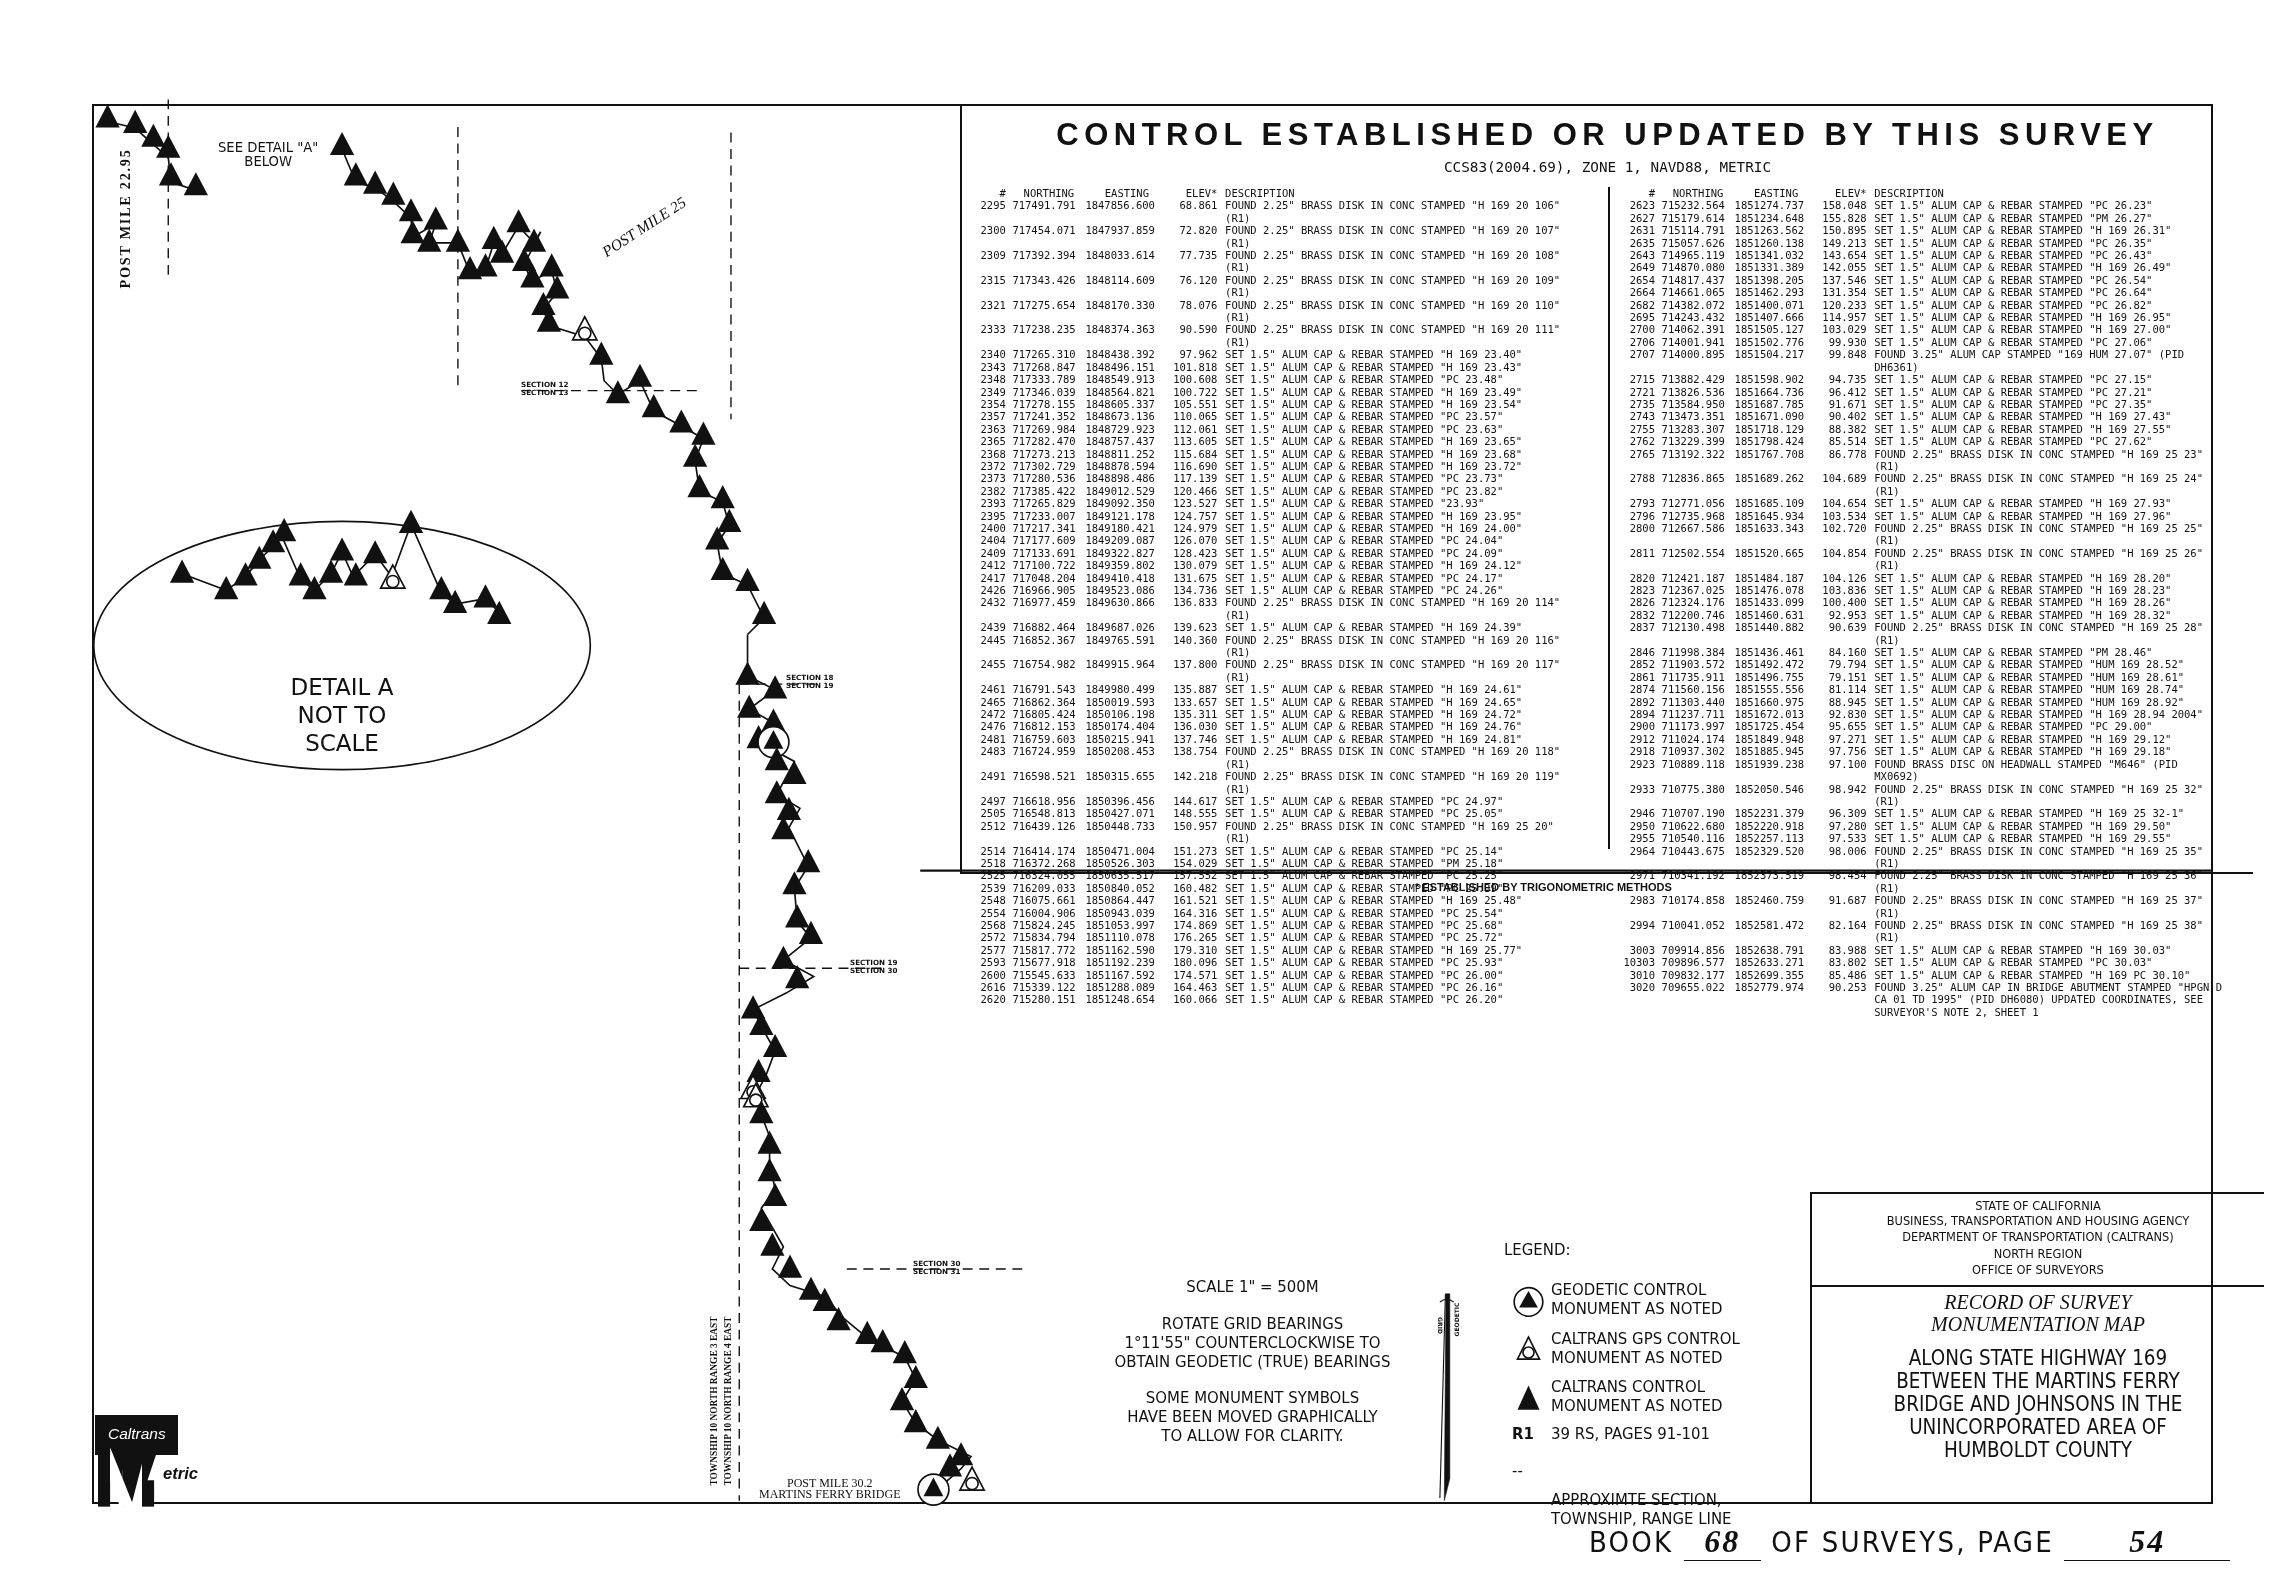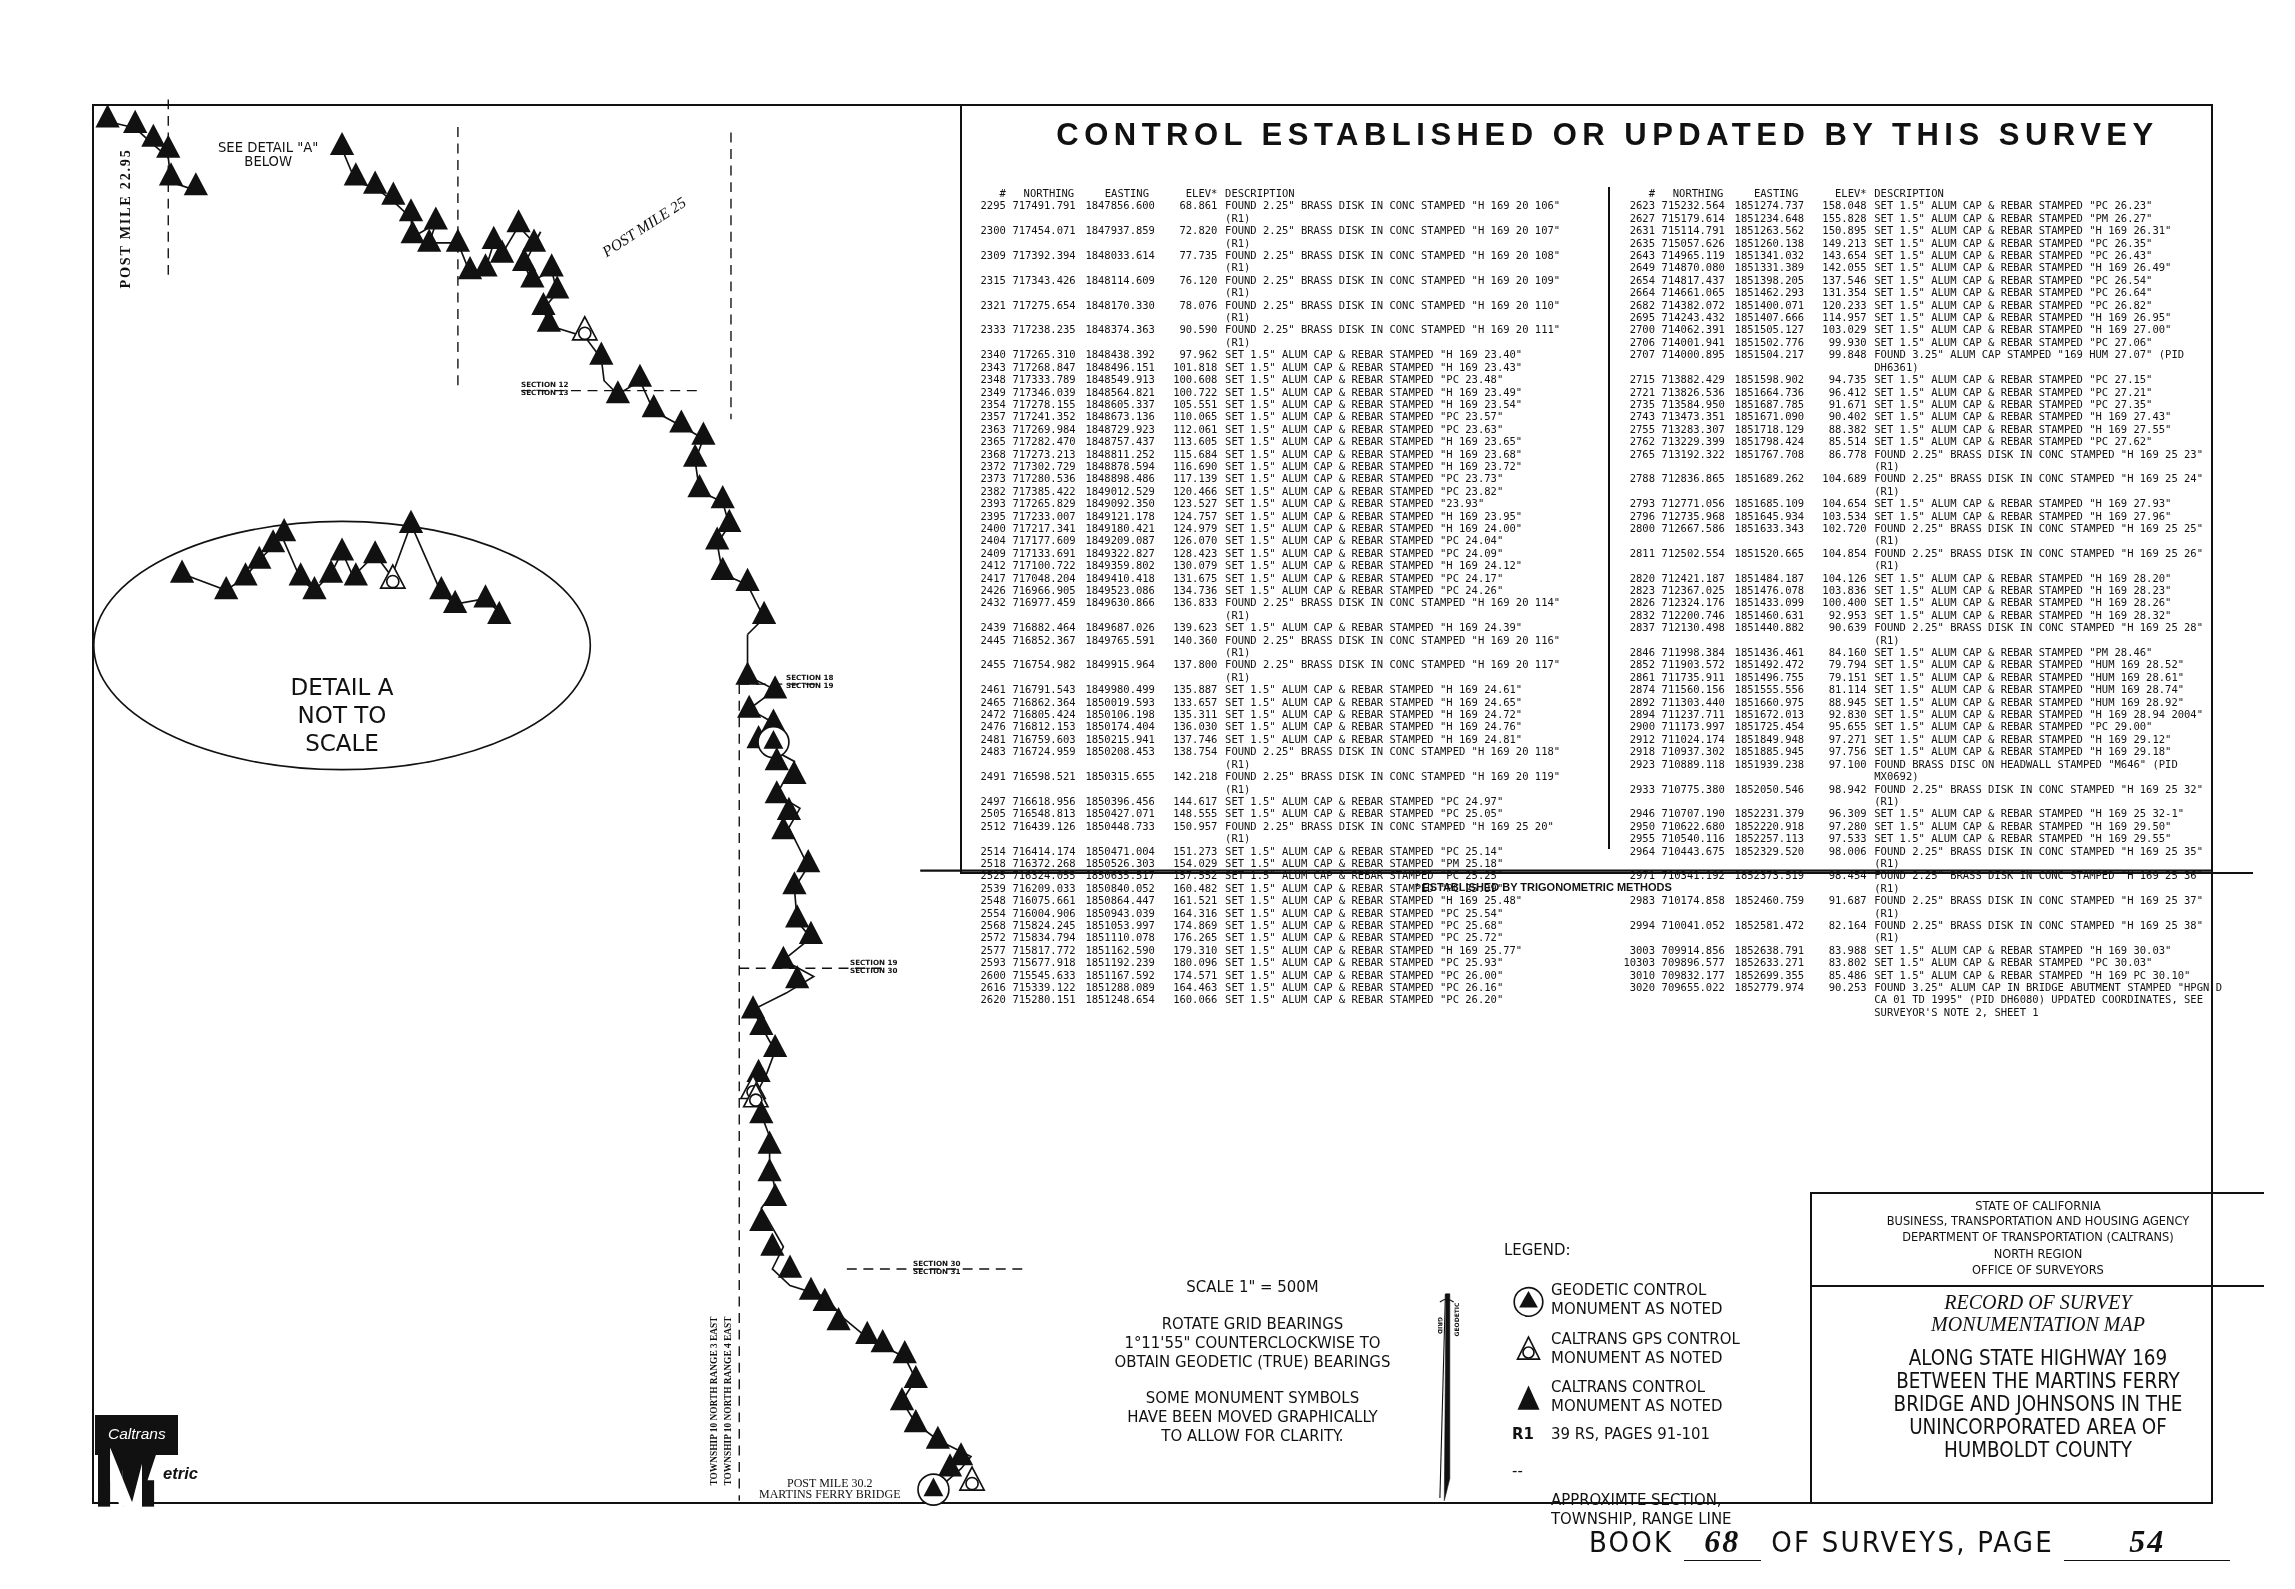--- a/index.html
+++ b/index.html
@@ -231,20 +231,21 @@
 </div>
 <div class="txt" style="left:629px;top:1396px;transform:rotate(-90deg);font-family:'Liberation Serif',serif;font-weight:bold;font-size:9.4px;white-space:nowrap;">TOWNSHIP 10 NORTH RANGE 3 EAST</div>
 <div class="txt" style="left:643px;top:1396px;transform:rotate(-90deg);font-family:'Liberation Serif',serif;font-weight:bold;font-size:9.4px;white-space:nowrap;">TOWNSHIP 10 NORTH RANGE 4 EAST</div>
 <div class="txt" style="left:759px;top:1478px;font-family:'Liberation Serif',serif;font-size:12px;line-height:10.5px;text-align:center;">
   <div>POST MILE 30.2</div>
   <div>MARTINS FERRY BRIDGE</div>
 </div>
 
 <div class="table-panel">
   <div class="table-title">CONTROL ESTABLISHED OR UPDATED BY THIS SURVEY</div>
+  <div class="table-subtitle">CCS83(2004.69), ZONE 1, NAVD88, METRIC</div>
   <div class="divider-v"></div>
   <div class="col col-left" id="left-col"><div class="row"><span class="c-num">#</span><span class="c-n" style="text-align: center;">NORTHING</span><span class="c-e" style="text-align: center;">EASTING</span><span class="c-el">ELEV*</span><span class="c-d">DESCRIPTION</span></div><div class="row"><span class="c-num">2295</span><span class="c-n">717491.791</span><span class="c-e">1847856.600</span><span class="c-el">68.861</span><span class="c-d">FOUND 2.25" BRASS DISK IN CONC STAMPED "H 169 20 106" (R1)</span></div><div class="row"><span class="c-num">2300</span><span class="c-n">717454.071</span><span class="c-e">1847937.859</span><span class="c-el">72.820</span><span class="c-d">FOUND 2.25" BRASS DISK IN CONC STAMPED "H 169 20 107" (R1)</span></div><div class="row"><span class="c-num">2309</span><span class="c-n">717392.394</span><span class="c-e">1848033.614</span><span class="c-el">77.735</span><span class="c-d">FOUND 2.25" BRASS DISK IN CONC STAMPED "H 169 20 108" (R1)</span></div><div class="row"><span class="c-num">2315</span><span class="c-n">717343.426</span><span class="c-e">1848114.609</span><span class="c-el">76.120</span><span class="c-d">FOUND 2.25" BRASS DISK IN CONC STAMPED "H 169 20 109" (R1)</span></div><div class="row"><span class="c-num">2321</span><span class="c-n">717275.654</span><span class="c-e">1848170.330</span><span class="c-el">78.076</span><span class="c-d">FOUND 2.25" BRASS DISK IN CONC STAMPED "H 169 20 110" (R1)</span></div><div class="row"><span class="c-num">2333</span><span class="c-n">717238.235</span><span class="c-e">1848374.363</span><span class="c-el">90.590</span><span class="c-d">FOUND 2.25" BRASS DISK IN CONC STAMPED "H 169 20 111" (R1)</span></div><div class="row"><span class="c-num">2340</span><span class="c-n">717265.310</span><span class="c-e">1848438.392</span><span class="c-el">97.962</span><span class="c-d">SET 1.5" ALUM CAP &amp; REBAR STAMPED "H 169 23.40"</span></div><div class="row"><span class="c-num">2343</span><span class="c-n">717268.847</span><span class="c-e">1848496.151</span><span class="c-el">101.818</span><span class="c-d">SET 1.5" ALUM CAP &amp; REBAR STAMPED "H 169 23.43"</span></div><div class="row"><span class="c-num">2348</span><span class="c-n">717333.789</span><span class="c-e">1848549.913</span><span class="c-el">100.608</span><span class="c-d">SET 1.5" ALUM CAP &amp; REBAR STAMPED "PC 23.48"</span></div><div class="row"><span class="c-num">2349</span><span class="c-n">717346.039</span><span class="c-e">1848564.821</span><span class="c-el">100.722</span><span class="c-d">SET 1.5" ALUM CAP &amp; REBAR STAMPED "H 169 23.49"</span></div><div class="row"><span class="c-num">2354</span><span class="c-n">717278.155</span><span class="c-e">1848605.337</span><span class="c-el">105.551</span><span class="c-d">SET 1.5" ALUM CAP &amp; REBAR STAMPED "H 169 23.54"</span></div><div class="row"><span class="c-num">2357</span><span class="c-n">717241.352</span><span class="c-e">1848673.136</span><span class="c-el">110.065</span><span class="c-d">SET 1.5" ALUM CAP &amp; REBAR STAMPED "PC 23.57"</span></div><div class="row"><span class="c-num">2363</span><span class="c-n">717269.984</span><span class="c-e">1848729.923</span><span class="c-el">112.061</span><span class="c-d">SET 1.5" ALUM CAP &amp; REBAR STAMPED "PC 23.63"</span></div><div class="row"><span class="c-num">2365</span><span class="c-n">717282.470</span><span class="c-e">1848757.437</span><span class="c-el">113.605</span><span class="c-d">SET 1.5" ALUM CAP &amp; REBAR STAMPED "H 169 23.65"</span></div><div class="row"><span class="c-num">2368</span><span class="c-n">717273.213</span><span class="c-e">1848811.252</span><span class="c-el">115.684</span><span class="c-d">SET 1.5" ALUM CAP &amp; REBAR STAMPED "H 169 23.68"</span></div><div class="row"><span class="c-num">2372</span><span class="c-n">717302.729</span><span class="c-e">1848878.594</span><span class="c-el">116.690</span><span class="c-d">SET 1.5" ALUM CAP &amp; REBAR STAMPED "H 169 23.72"</span></div><div class="row"><span class="c-num">2373</span><span class="c-n">717280.536</span><span class="c-e">1848898.486</span><span class="c-el">117.139</span><span class="c-d">SET 1.5" ALUM CAP &amp; REBAR STAMPED "PC 23.73"</span></div><div class="row"><span class="c-num">2382</span><span class="c-n">717385.422</span><span class="c-e">1849012.529</span><span class="c-el">120.466</span><span class="c-d">SET 1.5" ALUM CAP &amp; REBAR STAMPED "PC 23.82"</span></div><div class="row"><span class="c-num">2393</span><span class="c-n">717265.829</span><span class="c-e">1849092.350</span><span class="c-el">123.527</span><span class="c-d">SET 1.5" ALUM CAP &amp; REBAR STAMPED "23.93"</span></div><div class="row"><span class="c-num">2395</span><span class="c-n">717233.007</span><span class="c-e">1849121.178</span><span class="c-el">124.757</span><span class="c-d">SET 1.5" ALUM CAP &amp; REBAR STAMPED "H 169 23.95"</span></div><div class="row"><span class="c-num">2400</span><span class="c-n">717217.341</span><span class="c-e">1849180.421</span><span class="c-el">124.979</span><span class="c-d">SET 1.5" ALUM CAP &amp; REBAR STAMPED "H 169 24.00"</span></div><div class="row"><span class="c-num">2404</span><span class="c-n">717177.609</span><span class="c-e">1849209.087</span><span class="c-el">126.070</span><span class="c-d">SET 1.5" ALUM CAP &amp; REBAR STAMPED "PC 24.04"</span></div><div class="row"><span class="c-num">2409</span><span class="c-n">717133.691</span><span class="c-e">1849322.827</span><span class="c-el">128.423</span><span class="c-d">SET 1.5" ALUM CAP &amp; REBAR STAMPED "PC 24.09"</span></div><div class="row"><span class="c-num">2412</span><span class="c-n">717100.722</span><span class="c-e">1849359.802</span><span class="c-el">130.079</span><span class="c-d">SET 1.5" ALUM CAP &amp; REBAR STAMPED "H 169 24.12"</span></div><div class="row"><span class="c-num">2417</span><span class="c-n">717048.204</span><span class="c-e">1849410.418</span><span class="c-el">131.675</span><span class="c-d">SET 1.5" ALUM CAP &amp; REBAR STAMPED "PC 24.17"</span></div><div class="row"><span class="c-num">2426</span><span class="c-n">716966.905</span><span class="c-e">1849523.086</span><span class="c-el">134.736</span><span class="c-d">SET 1.5" ALUM CAP &amp; REBAR STAMPED "PC 24.26"</span></div><div class="row"><span class="c-num">2432</span><span class="c-n">716977.459</span><span class="c-e">1849630.866</span><span class="c-el">136.833</span><span class="c-d">FOUND 2.25" BRASS DISK IN CONC STAMPED "H 169 20 114" (R1)</span></div><div class="row"><span class="c-num">2439</span><span class="c-n">716882.464</span><span class="c-e">1849687.026</span><span class="c-el">139.623</span><span class="c-d">SET 1.5" ALUM CAP &amp; REBAR STAMPED "H 169 24.39"</span></div><div class="row"><span class="c-num">2445</span><span class="c-n">716852.367</span><span class="c-e">1849765.591</span><span class="c-el">140.360</span><span class="c-d">FOUND 2.25" BRASS DISK IN CONC STAMPED "H 169 20 116" (R1)</span></div><div class="row"><span class="c-num">2455</span><span class="c-n">716754.982</span><span class="c-e">1849915.964</span><span class="c-el">137.800</span><span class="c-d">FOUND 2.25" BRASS DISK IN CONC STAMPED "H 169 20 117" (R1)</span></div><div class="row"><span class="c-num">2461</span><span class="c-n">716791.543</span><span class="c-e">1849980.499</span><span class="c-el">135.887</span><span class="c-d">SET 1.5" ALUM CAP &amp; REBAR STAMPED "H 169 24.61"</span></div><div class="row"><span class="c-num">2465</span><span class="c-n">716862.364</span><span class="c-e">1850019.593</span><span class="c-el">133.657</span><span class="c-d">SET 1.5" ALUM CAP &amp; REBAR STAMPED "H 169 24.65"</span></div><div class="row"><span class="c-num">2472</span><span class="c-n">716805.424</span><span class="c-e">1850106.198</span><span class="c-el">135.311</span><span class="c-d">SET 1.5" ALUM CAP &amp; REBAR STAMPED "H 169 24.72"</span></div><div class="row"><span class="c-num">2476</span><span class="c-n">716812.153</span><span class="c-e">1850174.404</span><span class="c-el">136.030</span><span class="c-d">SET 1.5" ALUM CAP &amp; REBAR STAMPED "H 169 24.76"</span></div><div class="row"><span class="c-num">2481</span><span class="c-n">716759.603</span><span class="c-e">1850215.941</span><span class="c-el">137.746</span><span class="c-d">SET 1.5" ALUM CAP &amp; REBAR STAMPED "H 169 24.81"</span></div><div class="row"><span class="c-num">2483</span><span class="c-n">716724.959</span><span class="c-e">1850208.453</span><span class="c-el">138.754</span><span class="c-d">FOUND 2.25" BRASS DISK IN CONC STAMPED "H 169 20 118" (R1)</span></div><div class="row"><span class="c-num">2491</span><span class="c-n">716598.521</span><span class="c-e">1850315.655</span><span class="c-el">142.218</span><span class="c-d">FOUND 2.25" BRASS DISK IN CONC STAMPED "H 169 20 119" (R1)</span></div><div class="row"><span class="c-num">2497</span><span class="c-n">716618.956</span><span class="c-e">1850396.456</span><span class="c-el">144.617</span><span class="c-d">SET 1.5" ALUM CAP &amp; REBAR STAMPED "PC 24.97"</span></div><div class="row"><span class="c-num">2505</span><span class="c-n">716548.813</span><span class="c-e">1850427.071</span><span class="c-el">148.555</span><span class="c-d">SET 1.5" ALUM CAP &amp; REBAR STAMPED "PC 25.05"</span></div><div class="row"><span class="c-num">2512</span><span class="c-n">716439.126</span><span class="c-e">1850448.733</span><span class="c-el">150.957</span><span class="c-d">FOUND 2.25" BRASS DISK IN CONC STAMPED "H 169 25 20" (R1)</span></div><div class="row"><span class="c-num">2514</span><span class="c-n">716414.174</span><span class="c-e">1850471.004</span><span class="c-el">151.273</span><span class="c-d">SET 1.5" ALUM CAP &amp; REBAR STAMPED "PC 25.14"</span></div><div class="row"><span class="c-num">2518</span><span class="c-n">716372.268</span><span class="c-e">1850526.303</span><span class="c-el">154.029</span><span class="c-d">SET 1.5" ALUM CAP &amp; REBAR STAMPED "PM 25.18"</span></div><div class="row"><span class="c-num">2525</span><span class="c-n">716324.055</span><span class="c-e">1850635.517</span><span class="c-el">157.552</span><span class="c-d">SET 1.5" ALUM CAP &amp; REBAR STAMPED "PC 25.25"</span></div><div class="row"><span class="c-num">2539</span><span class="c-n">716209.033</span><span class="c-e">1850840.052</span><span class="c-el">160.482</span><span class="c-d">SET 1.5" ALUM CAP &amp; REBAR STAMPED "PC 25.39"</span></div><div class="row"><span class="c-num">2548</span><span class="c-n">716075.661</span><span class="c-e">1850864.447</span><span class="c-el">161.521</span><span class="c-d">SET 1.5" ALUM CAP &amp; REBAR STAMPED "H 169 25.48"</span></div><div class="row"><span class="c-num">2554</span><span class="c-n">716004.906</span><span class="c-e">1850943.039</span><span class="c-el">164.316</span><span class="c-d">SET 1.5" ALUM CAP &amp; REBAR STAMPED "PC 25.54"</span></div><div class="row"><span class="c-num">2568</span><span class="c-n">715824.245</span><span class="c-e">1851053.997</span><span class="c-el">174.869</span><span class="c-d">SET 1.5" ALUM CAP &amp; REBAR STAMPED "PC 25.68"</span></div><div class="row"><span class="c-num">2572</span><span class="c-n">715834.794</span><span class="c-e">1851110.078</span><span class="c-el">176.265</span><span class="c-d">SET 1.5" ALUM CAP &amp; REBAR STAMPED "PC 25.72"</span></div><div class="row"><span class="c-num">2577</span><span class="c-n">715817.772</span><span class="c-e">1851162.590</span><span class="c-el">179.310</span><span class="c-d">SET 1.5" ALUM CAP &amp; REBAR STAMPED "H 169 25.77"</span></div><div class="row"><span class="c-num">2593</span><span class="c-n">715677.918</span><span class="c-e">1851192.239</span><span class="c-el">180.096</span><span class="c-d">SET 1.5" ALUM CAP &amp; REBAR STAMPED "PC 25.93"</span></div><div class="row"><span class="c-num">2600</span><span class="c-n">715545.633</span><span class="c-e">1851167.592</span><span class="c-el">174.571</span><span class="c-d">SET 1.5" ALUM CAP &amp; REBAR STAMPED "PC 26.00"</span></div><div class="row"><span class="c-num">2616</span><span class="c-n">715339.122</span><span class="c-e">1851288.089</span><span class="c-el">164.463</span><span class="c-d">SET 1.5" ALUM CAP &amp; REBAR STAMPED "PC 26.16"</span></div><div class="row"><span class="c-num">2620</span><span class="c-n">715280.151</span><span class="c-e">1851248.654</span><span class="c-el">160.066</span><span class="c-d">SET 1.5" ALUM CAP &amp; REBAR STAMPED "PC 26.20"</span></div></div>
   <div class="col col-right" id="right-col"><div class="row"><span class="c-num">#</span><span class="c-n" style="text-align: center;">NORTHING</span><span class="c-e" style="text-align: center;">EASTING</span><span class="c-el">ELEV*</span><span class="c-d">DESCRIPTION</span></div><div class="row"><span class="c-num">2623</span><span class="c-n">715232.564</span><span class="c-e">1851274.737</span><span class="c-el">158.048</span><span class="c-d">SET 1.5" ALUM CAP &amp; REBAR STAMPED "PC 26.23"</span></div><div class="row"><span class="c-num">2627</span><span class="c-n">715179.614</span><span class="c-e">1851234.648</span><span class="c-el">155.828</span><span class="c-d">SET 1.5" ALUM CAP &amp; REBAR STAMPED "PM 26.27"</span></div><div class="row"><span class="c-num">2631</span><span class="c-n">715114.791</span><span class="c-e">1851263.562</span><span class="c-el">150.895</span><span class="c-d">SET 1.5" ALUM CAP &amp; REBAR STAMPED "H 169 26.31"</span></div><div class="row"><span class="c-num">2635</span><span class="c-n">715057.626</span><span class="c-e">1851260.138</span><span class="c-el">149.213</span><span class="c-d">SET 1.5" ALUM CAP &amp; REBAR STAMPED "PC 26.35"</span></div><div class="row"><span class="c-num">2643</span><span class="c-n">714965.119</span><span class="c-e">1851341.032</span><span class="c-el">143.654</span><span class="c-d">SET 1.5" ALUM CAP &amp; REBAR STAMPED "PC 26.43"</span></div><div class="row"><span class="c-num">2649</span><span class="c-n">714870.080</span><span class="c-e">1851331.389</span><span class="c-el">142.055</span><span class="c-d">SET 1.5" ALUM CAP &amp; REBAR STAMPED "H 169 26.49"</span></div><div class="row"><span class="c-num">2654</span><span class="c-n">714817.437</span><span class="c-e">1851398.205</span><span class="c-el">137.546</span><span class="c-d">SET 1.5" ALUM CAP &amp; REBAR STAMPED "PC 26.54"</span></div><div class="row"><span class="c-num">2664</span><span class="c-n">714661.065</span><span class="c-e">1851462.293</span><span class="c-el">131.354</span><span class="c-d">SET 1.5" ALUM CAP &amp; REBAR STAMPED "PC 26.64"</span></div><div class="row"><span class="c-num">2682</span><span class="c-n">714382.072</span><span class="c-e">1851400.071</span><span class="c-el">120.233</span><span class="c-d">SET 1.5" ALUM CAP &amp; REBAR STAMPED "PC 26.82"</span></div><div class="row"><span class="c-num">2695</span><span class="c-n">714243.432</span><span class="c-e">1851407.666</span><span class="c-el">114.957</span><span class="c-d">SET 1.5" ALUM CAP &amp; REBAR STAMPED "H 169 26.95"</span></div><div class="row"><span class="c-num">2700</span><span class="c-n">714062.391</span><span class="c-e">1851505.127</span><span class="c-el">103.029</span><span class="c-d">SET 1.5" ALUM CAP &amp; REBAR STAMPED "H 169 27.00"</span></div><div class="row"><span class="c-num">2706</span><span class="c-n">714001.941</span><span class="c-e">1851502.776</span><span class="c-el">99.930</span><span class="c-d">SET 1.5" ALUM CAP &amp; REBAR STAMPED "PC 27.06"</span></div><div class="row"><span class="c-num">2707</span><span class="c-n">714000.895</span><span class="c-e">1851504.217</span><span class="c-el">99.848</span><span class="c-d">FOUND 3.25" ALUM CAP STAMPED "169 HUM 27.07" (PID DH6361)</span></div><div class="row"><span class="c-num">2715</span><span class="c-n">713882.429</span><span class="c-e">1851598.902</span><span class="c-el">94.735</span><span class="c-d">SET 1.5" ALUM CAP &amp; REBAR STAMPED "PC 27.15"</span></div><div class="row"><span class="c-num">2721</span><span class="c-n">713826.536</span><span class="c-e">1851664.736</span><span class="c-el">96.412</span><span class="c-d">SET 1.5" ALUM CAP &amp; REBAR STAMPED "PC 27.21"</span></div><div class="row"><span class="c-num">2735</span><span class="c-n">713584.950</span><span class="c-e">1851687.785</span><span class="c-el">91.671</span><span class="c-d">SET 1.5" ALUM CAP &amp; REBAR STAMPED "PC 27.35"</span></div><div class="row"><span class="c-num">2743</span><span class="c-n">713473.351</span><span class="c-e">1851671.090</span><span class="c-el">90.402</span><span class="c-d">SET 1.5" ALUM CAP &amp; REBAR STAMPED "H 169 27.43"</span></div><div class="row"><span class="c-num">2755</span><span class="c-n">713283.307</span><span class="c-e">1851718.129</span><span class="c-el">88.382</span><span class="c-d">SET 1.5" ALUM CAP &amp; REBAR STAMPED "H 169 27.55"</span></div><div class="row"><span class="c-num">2762</span><span class="c-n">713229.399</span><span class="c-e">1851798.424</span><span class="c-el">85.514</span><span class="c-d">SET 1.5" ALUM CAP &amp; REBAR STAMPED "PC 27.62"</span></div><div class="row"><span class="c-num">2765</span><span class="c-n">713192.322</span><span class="c-e">1851767.708</span><span class="c-el">86.778</span><span class="c-d">FOUND 2.25" BRASS DISK IN CONC STAMPED "H 169 25 23" (R1)</span></div><div class="row"><span class="c-num">2788</span><span class="c-n">712836.865</span><span class="c-e">1851689.262</span><span class="c-el">104.689</span><span class="c-d">FOUND 2.25" BRASS DISK IN CONC STAMPED "H 169 25 24" (R1)</span></div><div class="row"><span class="c-num">2793</span><span class="c-n">712771.056</span><span class="c-e">1851685.109</span><span class="c-el">104.654</span><span class="c-d">SET 1.5" ALUM CAP &amp; REBAR STAMPED "H 169 27.93"</span></div><div class="row"><span class="c-num">2796</span><span class="c-n">712735.968</span><span class="c-e">1851645.934</span><span class="c-el">103.534</span><span class="c-d">SET 1.5" ALUM CAP &amp; REBAR STAMPED "H 169 27.96"</span></div><div class="row"><span class="c-num">2800</span><span class="c-n">712667.586</span><span class="c-e">1851633.343</span><span class="c-el">102.720</span><span class="c-d">FOUND 2.25" BRASS DISK IN CONC STAMPED "H 169 25 25" (R1)</span></div><div class="row"><span class="c-num">2811</span><span class="c-n">712502.554</span><span class="c-e">1851520.665</span><span class="c-el">104.854</span><span class="c-d">FOUND 2.25" BRASS DISK IN CONC STAMPED "H 169 25 26" (R1)</span></div><div class="row"><span class="c-num">2820</span><span class="c-n">712421.187</span><span class="c-e">1851484.187</span><span class="c-el">104.126</span><span class="c-d">SET 1.5" ALUM CAP &amp; REBAR STAMPED "H 169 28.20"</span></div><div class="row"><span class="c-num">2823</span><span class="c-n">712367.025</span><span class="c-e">1851476.078</span><span class="c-el">103.836</span><span class="c-d">SET 1.5" ALUM CAP &amp; REBAR STAMPED "H 169 28.23"</span></div><div class="row"><span class="c-num">2826</span><span class="c-n">712324.176</span><span class="c-e">1851433.099</span><span class="c-el">100.400</span><span class="c-d">SET 1.5" ALUM CAP &amp; REBAR STAMPED "H 169 28.26"</span></div><div class="row"><span class="c-num">2832</span><span class="c-n">712200.746</span><span class="c-e">1851460.631</span><span class="c-el">92.953</span><span class="c-d">SET 1.5" ALUM CAP &amp; REBAR STAMPED "H 169 28.32"</span></div><div class="row"><span class="c-num">2837</span><span class="c-n">712130.498</span><span class="c-e">1851440.882</span><span class="c-el">90.639</span><span class="c-d">FOUND 2.25" BRASS DISK IN CONC STAMPED "H 169 25 28" (R1)</span></div><div class="row"><span class="c-num">2846</span><span class="c-n">711998.384</span><span class="c-e">1851436.461</span><span class="c-el">84.160</span><span class="c-d">SET 1.5" ALUM CAP &amp; REBAR STAMPED "PM 28.46"</span></div><div class="row"><span class="c-num">2852</span><span class="c-n">711903.572</span><span class="c-e">1851492.472</span><span class="c-el">79.794</span><span class="c-d">SET 1.5" ALUM CAP &amp; REBAR STAMPED "HUM 169 28.52"</span></div><div class="row"><span class="c-num">2861</span><span class="c-n">711735.911</span><span class="c-e">1851496.755</span><span class="c-el">79.151</span><span class="c-d">SET 1.5" ALUM CAP &amp; REBAR STAMPED "HUM 169 28.61"</span></div><div class="row"><span class="c-num">2874</span><span class="c-n">711560.156</span><span class="c-e">1851555.556</span><span class="c-el">81.114</span><span class="c-d">SET 1.5" ALUM CAP &amp; REBAR STAMPED "HUM 169 28.74"</span></div><div class="row"><span class="c-num">2892</span><span class="c-n">711303.440</span><span class="c-e">1851660.975</span><span class="c-el">88.945</span><span class="c-d">SET 1.5" ALUM CAP &amp; REBAR STAMPED "HUM 169 28.92"</span></div><div class="row"><span class="c-num">2894</span><span class="c-n">711237.711</span><span class="c-e">1851672.013</span><span class="c-el">92.830</span><span class="c-d">SET 1.5" ALUM CAP &amp; REBAR STAMPED "H 169 28.94 2004"</span></div><div class="row"><span class="c-num">2900</span><span class="c-n">711173.997</span><span class="c-e">1851725.454</span><span class="c-el">95.655</span><span class="c-d">SET 1.5" ALUM CAP &amp; REBAR STAMPED "PC 29.00"</span></div><div class="row"><span class="c-num">2912</span><span class="c-n">711024.174</span><span class="c-e">1851849.948</span><span class="c-el">97.271</span><span class="c-d">SET 1.5" ALUM CAP &amp; REBAR STAMPED "H 169 29.12"</span></div><div class="row"><span class="c-num">2918</span><span class="c-n">710937.302</span><span class="c-e">1851885.945</span><span class="c-el">97.756</span><span class="c-d">SET 1.5" ALUM CAP &amp; REBAR STAMPED "H 169 29.18"</span></div><div class="row"><span class="c-num">2923</span><span class="c-n">710889.118</span><span class="c-e">1851939.238</span><span class="c-el">97.100</span><span class="c-d">FOUND BRASS DISC ON HEADWALL STAMPED "M646" (PID MX0692)</span></div><div class="row"><span class="c-num">2933</span><span class="c-n">710775.380</span><span class="c-e">1852050.546</span><span class="c-el">98.942</span><span class="c-d">FOUND 2.25" BRASS DISK IN CONC STAMPED "H 169 25 32" (R1)</span></div><div class="row"><span class="c-num">2946</span><span class="c-n">710707.190</span><span class="c-e">1852231.379</span><span class="c-el">96.309</span><span class="c-d">SET 1.5" ALUM CAP &amp; REBAR STAMPED "H 169 25 32-1"</span></div><div class="row"><span class="c-num">2950</span><span class="c-n">710622.680</span><span class="c-e">1852220.918</span><span class="c-el">97.280</span><span class="c-d">SET 1.5" ALUM CAP &amp; REBAR STAMPED "H 169 29.50"</span></div><div class="row"><span class="c-num">2955</span><span class="c-n">710540.116</span><span class="c-e">1852257.113</span><span class="c-el">97.533</span><span class="c-d">SET 1.5" ALUM CAP &amp; REBAR STAMPED "H 169 29.55"</span></div><div class="row"><span class="c-num">2964</span><span class="c-n">710443.675</span><span class="c-e">1852329.520</span><span class="c-el">98.006</span><span class="c-d">FOUND 2.25" BRASS DISK IN CONC STAMPED "H 169 25 35" (R1)</span></div><div class="row"><span class="c-num">2971</span><span class="c-n">710341.192</span><span class="c-e">1852373.519</span><span class="c-el">98.454</span><span class="c-d">FOUND 2.25" BRASS DISK IN CONC STAMPED "H 169 25 36" (R1)</span></div><div class="row"><span class="c-num">2983</span><span class="c-n">710174.858</span><span class="c-e">1852460.759</span><span class="c-el">91.687</span><span class="c-d">FOUND 2.25" BRASS DISK IN CONC STAMPED "H 169 25 37" (R1)</span></div><div class="row"><span class="c-num">2994</span><span class="c-n">710041.052</span><span class="c-e">1852581.472</span><span class="c-el">82.164</span><span class="c-d">FOUND 2.25" BRASS DISK IN CONC STAMPED "H 169 25 38" (R1)</span></div><div class="row"><span class="c-num">3003</span><span class="c-n">709914.856</span><span class="c-e">1852638.791</span><span class="c-el">83.988</span><span class="c-d">SET 1.5" ALUM CAP &amp; REBAR STAMPED "H 169 30.03"</span></div><div class="row"><span class="c-num">10303</span><span class="c-n">709896.577</span><span class="c-e">1852633.271</span><span class="c-el">83.802</span><span class="c-d">SET 1.5" ALUM CAP &amp; REBAR STAMPED "PC 30.03"</span></div><div class="row"><span class="c-num">3010</span><span class="c-n">709832.177</span><span class="c-e">1852699.355</span><span class="c-el">85.486</span><span class="c-d">SET 1.5" ALUM CAP &amp; REBAR STAMPED "H 169 PC 30.10"</span></div><div class="row"><span class="c-num">3020</span><span class="c-n">709655.022</span><span class="c-e">1852779.974</span><span class="c-el">90.253</span><span class="c-d">FOUND 3.25" ALUM CAP IN BRIDGE ABUTMENT STAMPED "HPGN D CA 01 TD 1995" (PID DH6080) UPDATED COORDINATES, SEE SURVEYOR'S NOTE 2, SHEET 1</span></div></div>
 </div>
 <div class="trig-note">* ESTABLISHED BY TRIGONOMETRIC METHODS</div>
 
 <div class="notes">
   <p>SCALE 1" = 500M</p>
   <p>
     <span>ROTATE GRID BEARINGS</span><br>

